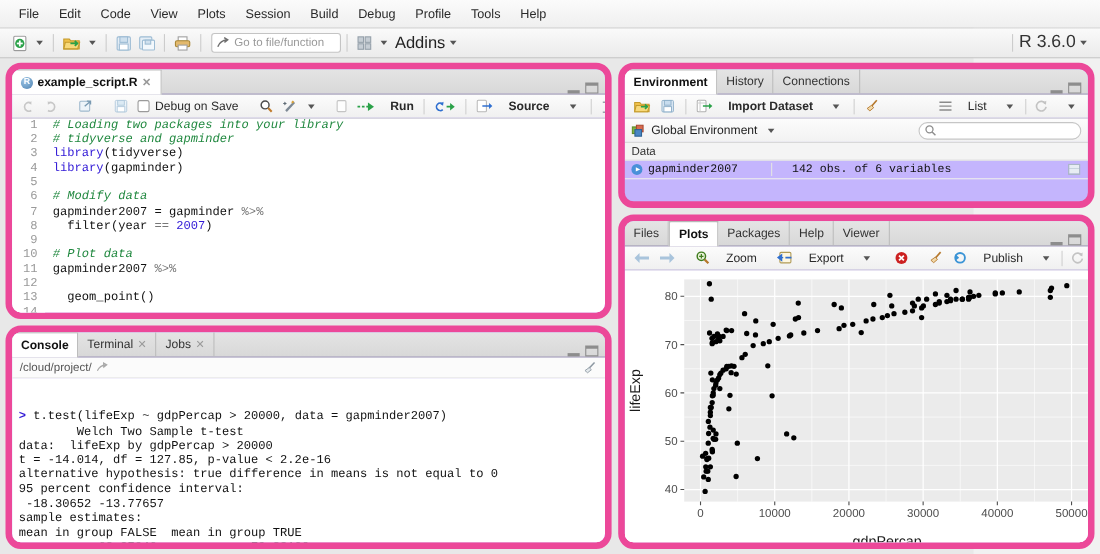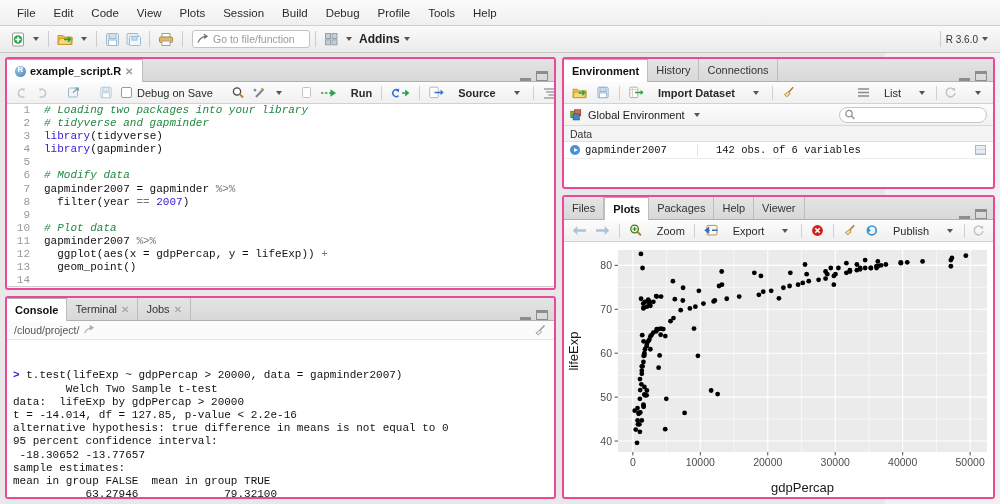--- a/index.html
+++ b/index.html
@@ -34,27 +34,27 @@
   }
   .tb-btn { display: flex; align-items: center; height: 20px; padding: 0 3px; border-radius: 3px; cursor: default;}
   .tb-sep { width: 1px; height: 16px; background: #cccccc; margin: 0 5px; }
   .caret { width: 0; height: 0; border-left: 3px solid transparent; border-right: 3px solid transparent;
            border-top: 4px solid #555; margin: 0 4px; }
   .gotofile {
     display: flex; align-items: center; width: 118px; height: 18px;
     background: #fff; border: 1px solid #c4c4c4; border-radius: 3px;
     font-size: 10.5px; color: #9a9a9a; padding-left: 3px; margin-left: 4px;
   }
-  .addins-label { font-size: 12px; color: #222; font-weight: bold; margin-left: 3px; }
-  .rversion { margin-left:auto; display:flex; align-items:center; font-size:10px; color:#333; }
+  .addins-label { font-size: 15px; color: #222; font-weight: normal; margin-left: 3px; }
+  .rversion { margin-left:auto; display:flex; align-items:center; font-size:16px; color:#333; }
 
   
   .pane {
-    position: absolute; background: #ffffff;
-    border: 2px solid #ec4899; border-radius: 3px;
+    position: absolute; background: #c4b5fd;
+    border: 6px solid #ec4899; border-radius: 14px;
     overflow: hidden;
   }
   #pane-source   { left: 5px;   top: 57px;  width: 551px; height: 233px; }
   #pane-console  { left: 5px;   top: 296px; width: 551px; height: 203px; }
   #pane-env      { left: 562px; top: 57px;  width: 433px; height: 132px; }
   #pane-plots    { left: 562px; top: 195px; width: 433px; height: 304px; }
 
   
   .tabstrip {
     display: flex; align-items: flex-end; height: 23px;
@@ -362,21 +362,21 @@
           <div class="code-line"><span class="gutter">2</span><span class="codetext"><span class="c-comment"># tidyverse and gapminder</span></span></div>
           <div class="code-line"><span class="gutter">3</span><span class="codetext"><span class="c-kw">library</span><span>(tidyverse)</span></span></div>
           <div class="code-line"><span class="gutter">4</span><span class="codetext"><span class="c-kw">library</span><span>(gapminder)</span></span></div>
           <div class="code-line"><span class="gutter">5</span><span class="codetext"><span></span></span></div>
           <div class="code-line"><span class="gutter">6</span><span class="codetext"><span class="c-comment"># Modify data</span></span></div>
           <div class="code-line"><span class="gutter">7</span><span class="codetext"><span>gapminder2007 = gapminder </span><span class="c-op">%&gt;%</span></span></div>
           <div class="code-line"><span class="gutter">8</span><span class="codetext"><span>  filter(year </span><span class="c-op">==</span><span> </span><span class="c-num">2007</span><span>)</span></span></div>
           <div class="code-line"><span class="gutter">9</span><span class="codetext"><span></span></span></div>
           <div class="code-line"><span class="gutter">10</span><span class="codetext"><span class="c-comment"># Plot data</span></span></div>
           <div class="code-line"><span class="gutter">11</span><span class="codetext"><span>gapminder2007 </span><span class="c-op">%&gt;%</span></span></div>
-          <div class="code-line"><span class="gutter">12</span><span class="codetext"><span>  ggplot(aes(x = gdpPercap, y = lifeExp)) </span><span class="c-op">+</span></span></div>
+          <div class="code-line"><span class="gutter">12</span></div>
           <div class="code-line"><span class="gutter">13</span><span class="codetext"><span>  geom_point()</span></span></div>
           <div class="code-line"><span class="gutter">14</span><span class="codetext"><span></span></span></div>
         </div>
     </div>
 
     <div class="statusline">
       <span class="sl-pos">1:1</span>
       <span class="sl-sep"></span>
       <span>(Top Level)</span>
 

